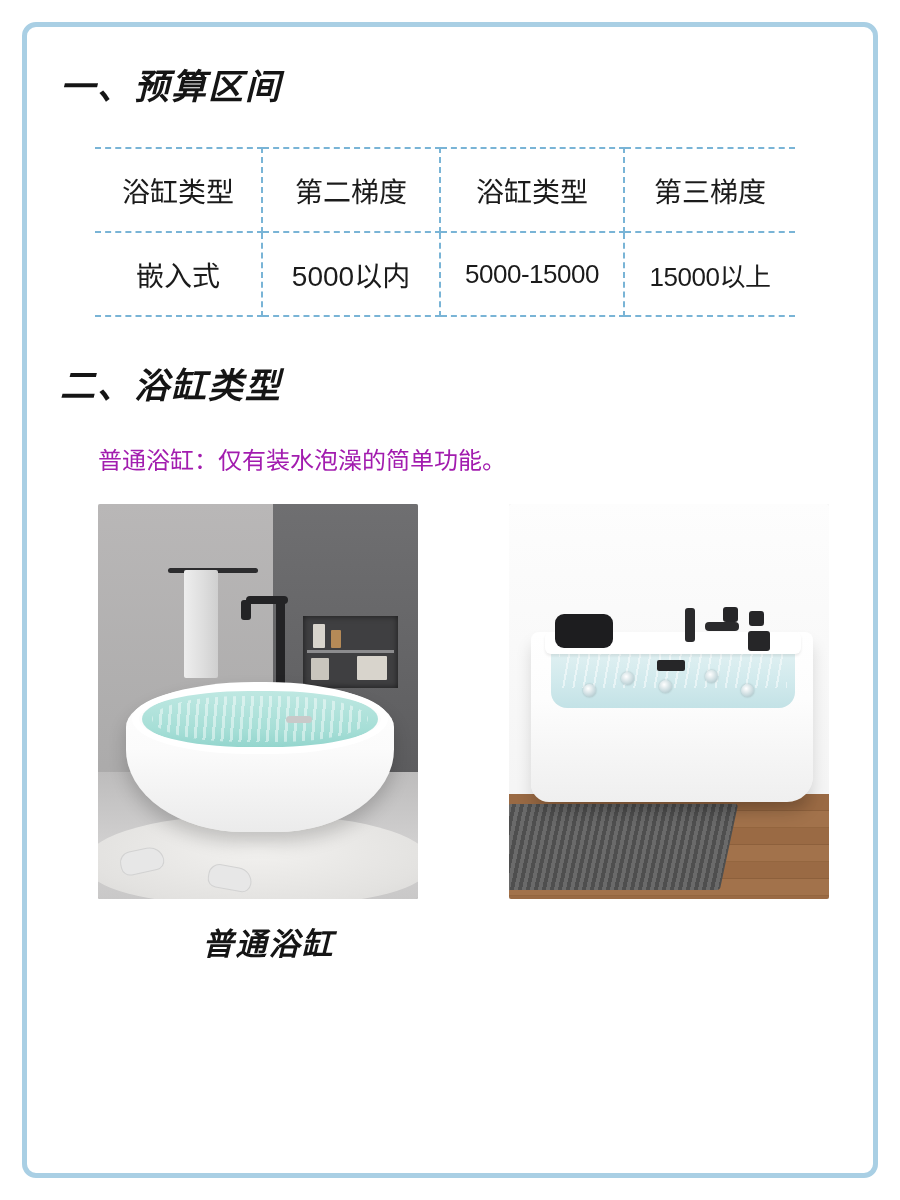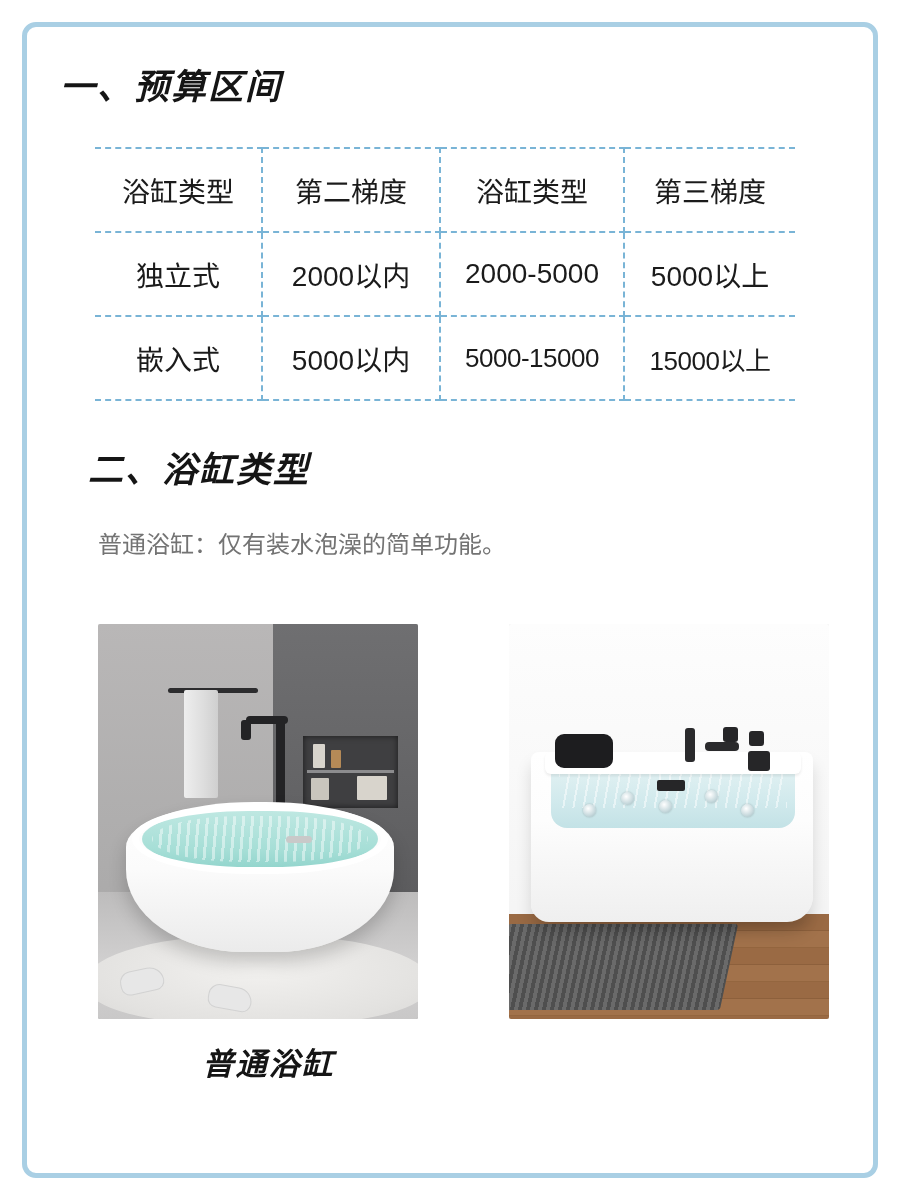--- a/index.html
+++ b/index.html
@@ -93,44 +93,42 @@
     border-top: 2px dashed #79b4d6;
   }
   table.budget td.tight {
     font-size: 26px;
     letter-spacing: -0.5px;
   }
 
   
   .section-two {
     margin-top: 52px;
-    margin-left: 28px;
   }
   .paras {
     margin-top: 26px;
     margin-left: 38px;
   }
   .para {
     font-size: 24px;
-    color: #737373;
+    color: #a21caf;
     line-height: 1.75;
     font-family: "Liberation Sans", "DejaVu Sans", sans-serif;
     margin-top: 36px;
   }
 
   
   .photos {
     margin-top: 22px;
     margin-left: 38px;
     display: flex;
     gap: 70px;
   }
   .photo-block {
     width: 384px;
-    margin-top: 36px;
   }
   .photo {
     position: relative;
     width: 320px;
     height: 395px;
     overflow: hidden;
     border-radius: 2px;
     background: #ddd;
   }
   .caption {
@@ -319,26 +317,20 @@
             <col class="c1">
             <col class="c2">
             <col class="c3">
         </colgroup>
         <tbody>
           <tr class="head-row">
             <td>浴缸类型</td>
             <td>第二梯度</td>
             <td>浴缸类型</td>
             <td>第三梯度</td>
-          </tr>
-          <tr>
-            <td>独立式</td>
-            <td>2000以内</td>
-            <td>2000-5000</td>
-            <td>5000以上</td>
           </tr>
           <tr>
             <td>嵌入式</td>
             <td>5000以内</td>
             <td class="tight">5000-15000</td>
             <td class="tight">15000以上</td>
           </tr>
         </tbody>
       </table>
     </div>

